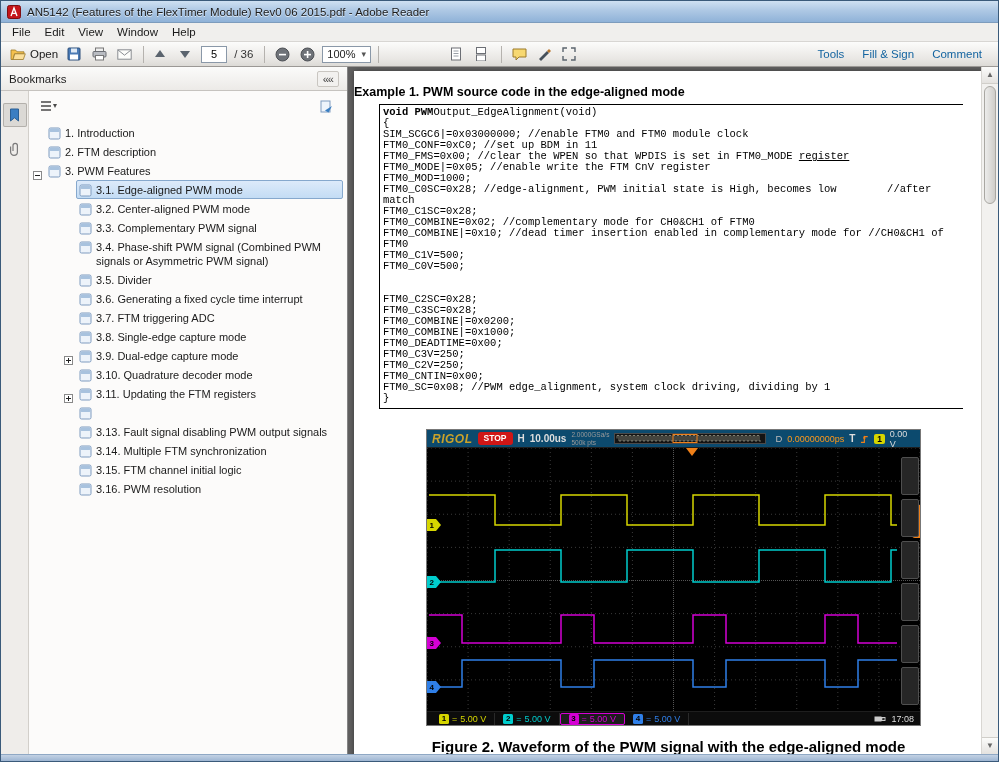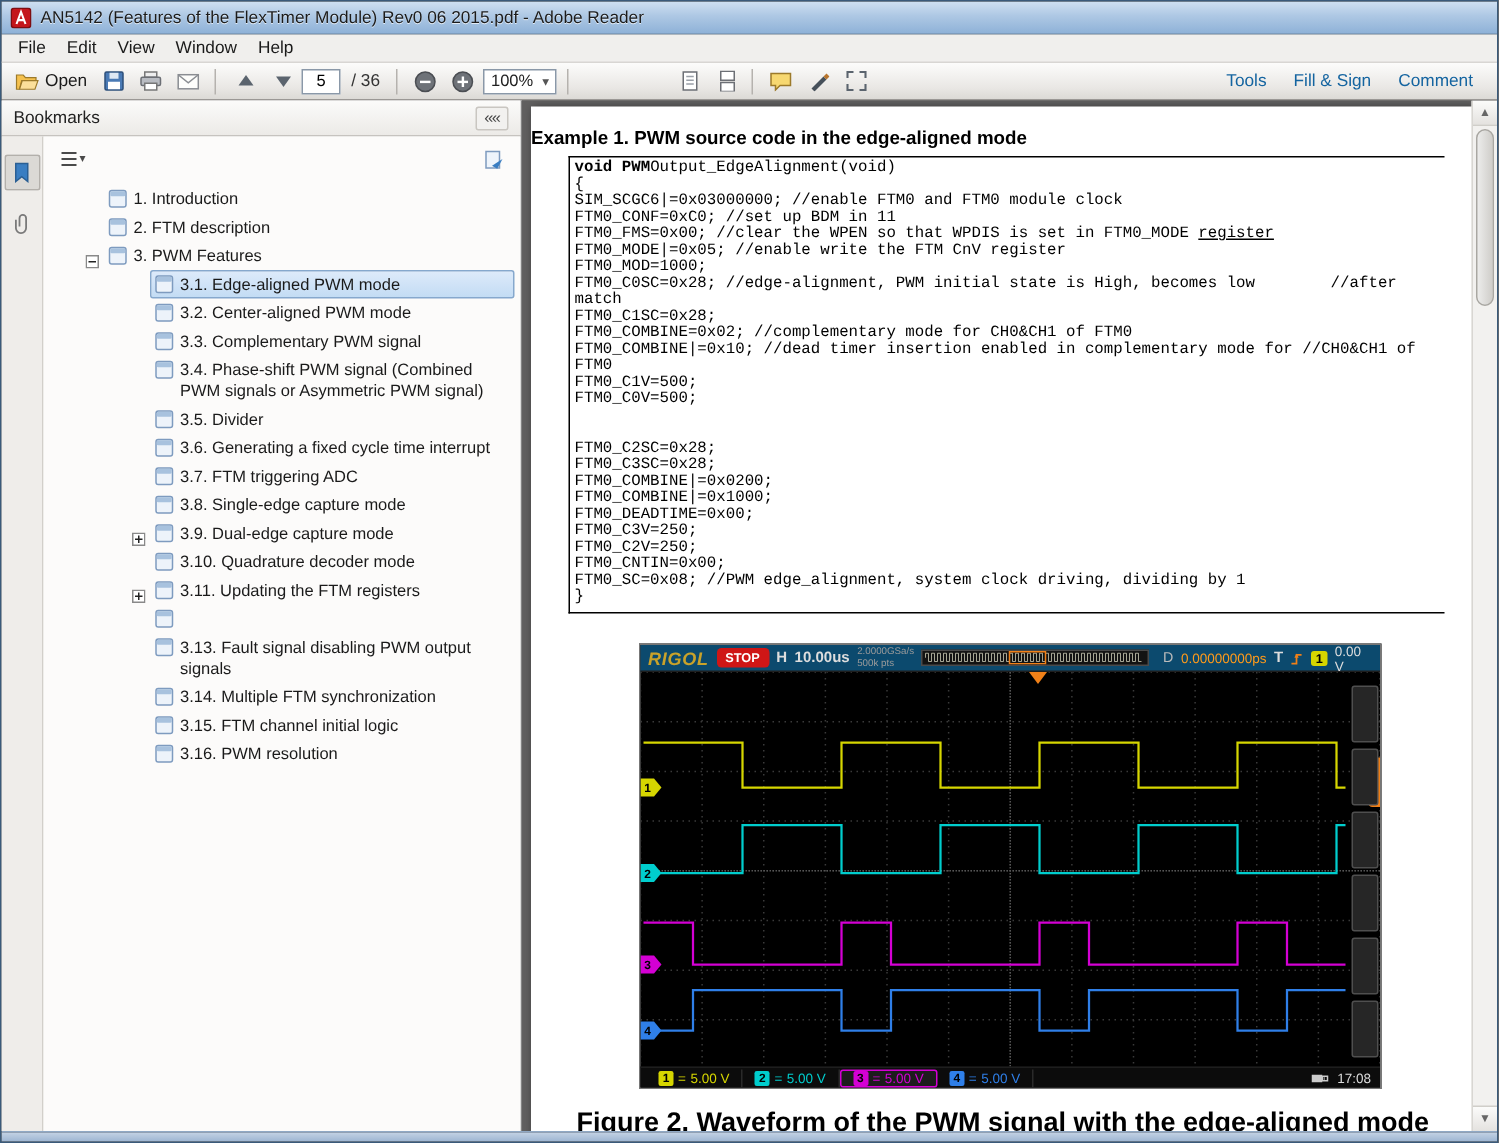--- a/index.html
+++ b/index.html
@@ -17,21 +17,21 @@
 
   
   .menubar { height:19px; background:#f0efed; display:flex; align-items:center;
              padding-left:4px; border-bottom:1px solid #d8d6d3; }
   .menu-item { font-size:11.5px; padding:2px 7px; color:#1a1a1a; }
 
   
   .toolbar { height:25px; background:linear-gradient(#fcfcfb,#e9e7e4 70%,#dcdad6);
              border-bottom:1px solid #9b9895; display:flex; align-items:center;
              padding:0 6px; gap:3px; }
-  .tb-btn { height:21px; min-width:22px; display:flex; align-items:center; justify-content:flex-end;
+  .tb-btn { height:21px; min-width:22px; display:flex; align-items:center; justify-content:flex-start;
             gap:4px; border-radius:2px; padding:0 3px; }
   .tb-sep { width:1px; height:17px; background:#b5b2ae; margin:0 4px; }
   .open-label { font-size:11.5px; color:#1a1a1a; }
   .page-input { width:26px; height:17px; border:1px solid #8a98a8; background:#fff;
                 font-size:11px; text-align:center; font-family:"Liberation Sans",sans-serif; }
   .page-total { font-size:11.5px; color:#333; padding:0 4px; white-space:nowrap; }
   .zoom-box { height:17px; border:1px solid #8a98a8; background:#fff; display:flex;
               align-items:center; font-size:11px; padding:0 4px; gap:6px; color:#222; }
   .zoom-arrow { font-size:9px; color:#555; }
   .tb-space { width:58px; }
@@ -56,21 +56,21 @@
   .sidebar-body { flex:1; display:flex; min-height:0; }
   .nav-strip { width:28px; background:#efedea; border-right:1px solid #d2cfca;
                padding-top:12px; display:flex; flex-direction:column; align-items:center;
                gap:10px; flex:none; }
   .strip-btn { width:24px; height:24px; display:flex; align-items:center; justify-content:center;
                border-radius:2px; }
   .strip-btn.active { background:#dbd9d5; box-shadow:inset 0 0 0 1px #b3b0ab; }
   .tree-panel { flex:1; background:#fcfbfa; display:flex; flex-direction:column; min-width:0; }
   .tree-toolbar { height:30px; display:flex; align-items:center; padding:0 8px; flex:none; }
   .tree-toolbar .locate { margin-left:auto; }
-  .tree { flex:1; overflow:hidden; padding:2px 4px 0 2px;margin-left:24px; }
+  .tree { flex:1; overflow:hidden; padding:2px 4px 0 2px; }
   .tree-row { display:flex; align-items:flex-start; min-height:19px; padding:0 0 0 2px; }
   .tree-row.lvl1 { padding-left:33px; }
   .expander { width:9px; height:9px; margin:5px 3px 0 0; flex:none; }
   .expander-spacer { width:12px; flex:none; }
   .row-inner { display:flex; align-items:flex-start; gap:4px; padding:1px 4px 1px 2px;
                border:1px solid transparent; border-radius:2px; flex:1; min-width:0; }
   .row-inner.selected { background:linear-gradient(#ddeafa,#c3dcf4); border-color:#86a8cd; }
   .bm-icon { width:13px; height:13px; flex:none; margin-top:1px; }
   .bm-label { font-size:11px; line-height:14px; color:#1a1a1a; padding-top:1px; }
 
@@ -80,21 +80,21 @@
           box-shadow:1px 1px 6px rgba(0,0,0,.55); }
   .example-title { padding-top:14px; font-size:12.5px; font-weight:bold;
                    color:#000; }
   .code-block { margin:5px 20px 0 25px; border-top:1px solid #000; border-bottom:1px solid #000;
                 border-left:1px solid #000; padding:2px 0 4px 3px;
                 font-family:"Liberation Mono", monospace; font-size:10.5px; line-height:11px;
                 color:#000; white-space:pre; overflow:hidden; }
   .code-line { height:11px; }
   .code-line .b { font-weight:bold; }
   .code-line .u { text-decoration:underline; }
-  .figure-caption { margin-top:12px; text-align:center; font-size:18px; font-weight:bold; color:#000; }
+  .figure-caption { margin-top:12px; text-align:center; font-size:15px; font-weight:bold; color:#000; }
 
   
   .scope { position:relative; margin:20px 0 0 72px; width:495px; height:297px; background:#000;
            border:1px solid #777; }
   .scope-top { height:18px; background:#0c4a6e; display:flex; align-items:center; gap:5px;
                padding:0 5px; border-bottom:1px solid #1e1e1e; }
   .logo { font-weight:bold; font-style:italic; font-size:12px; color:#c9a22a; letter-spacing:.5px; }
   .stop-badge { background:#cf1616; color:#fff; font-size:8.5px; font-weight:bold;
                 padding:1px 6px 2px; border-radius:3px; }
   .h-label,.t-label { color:#ddd; font-size:10px; font-weight:bold; }

